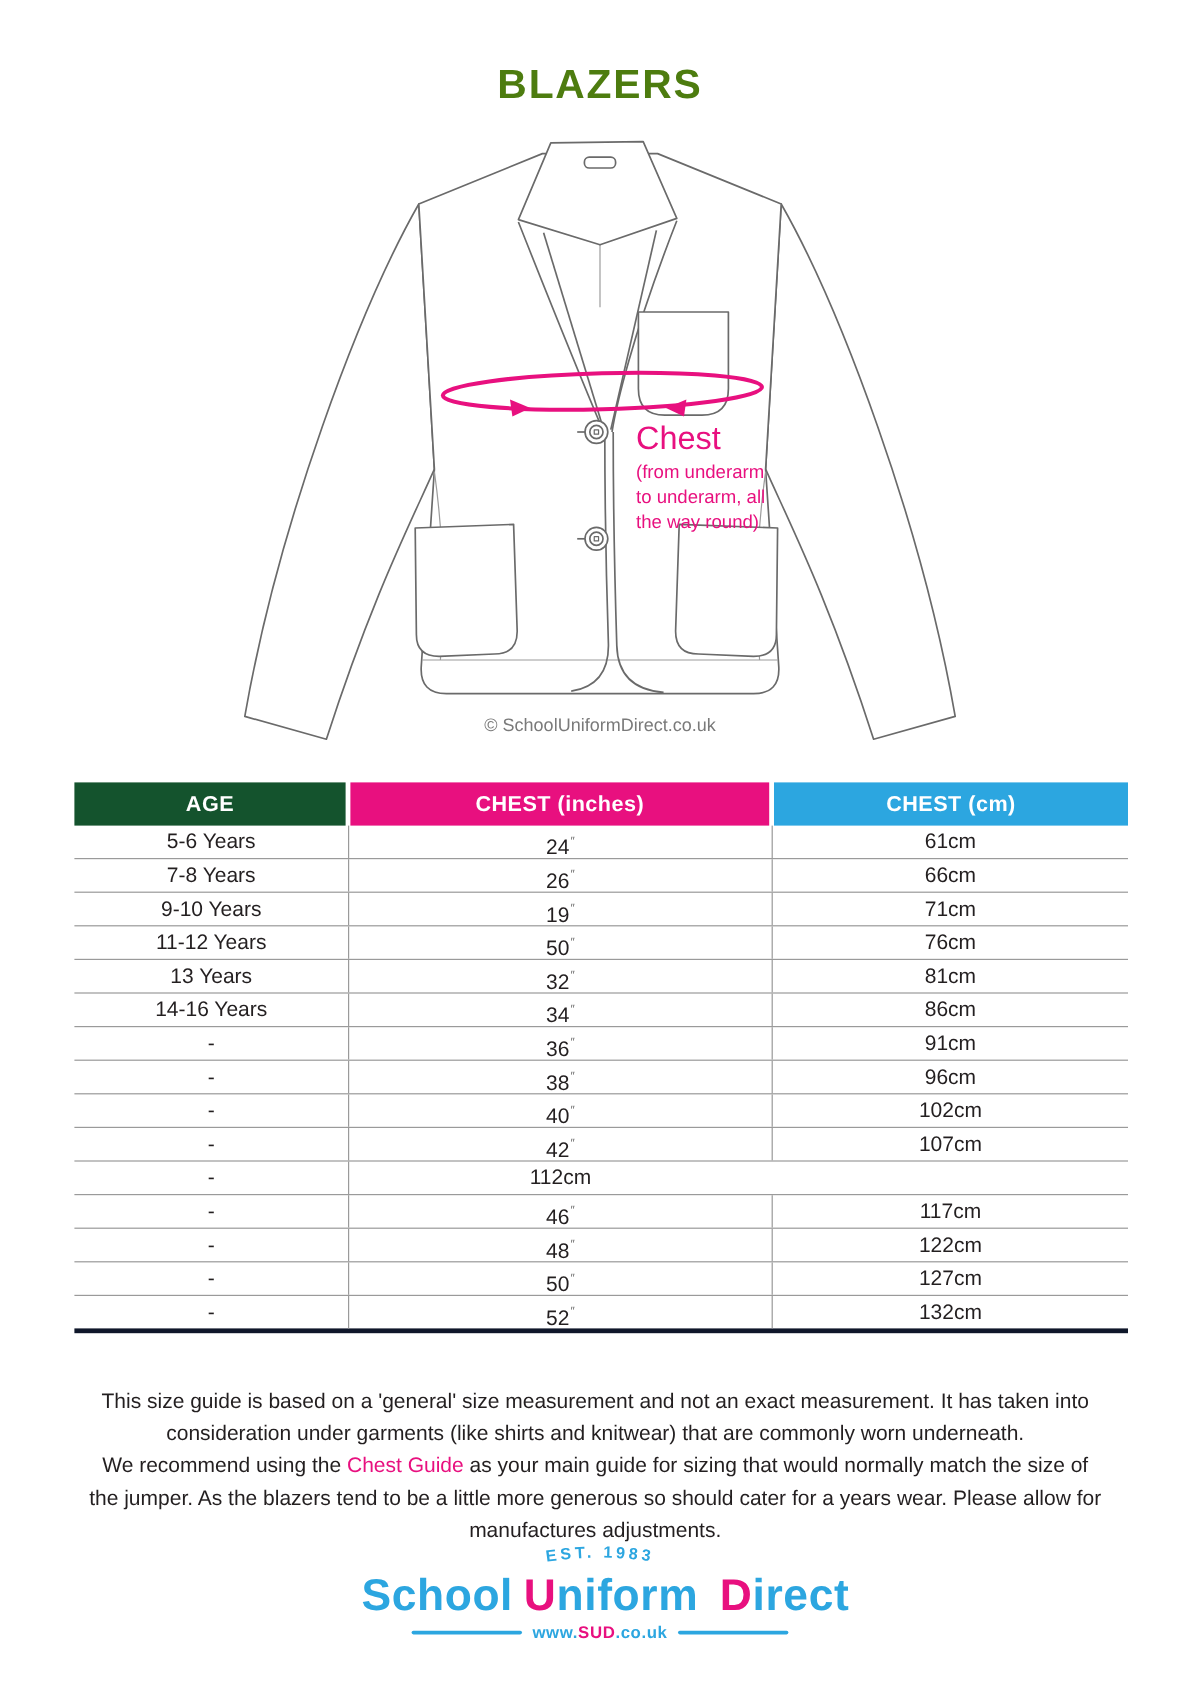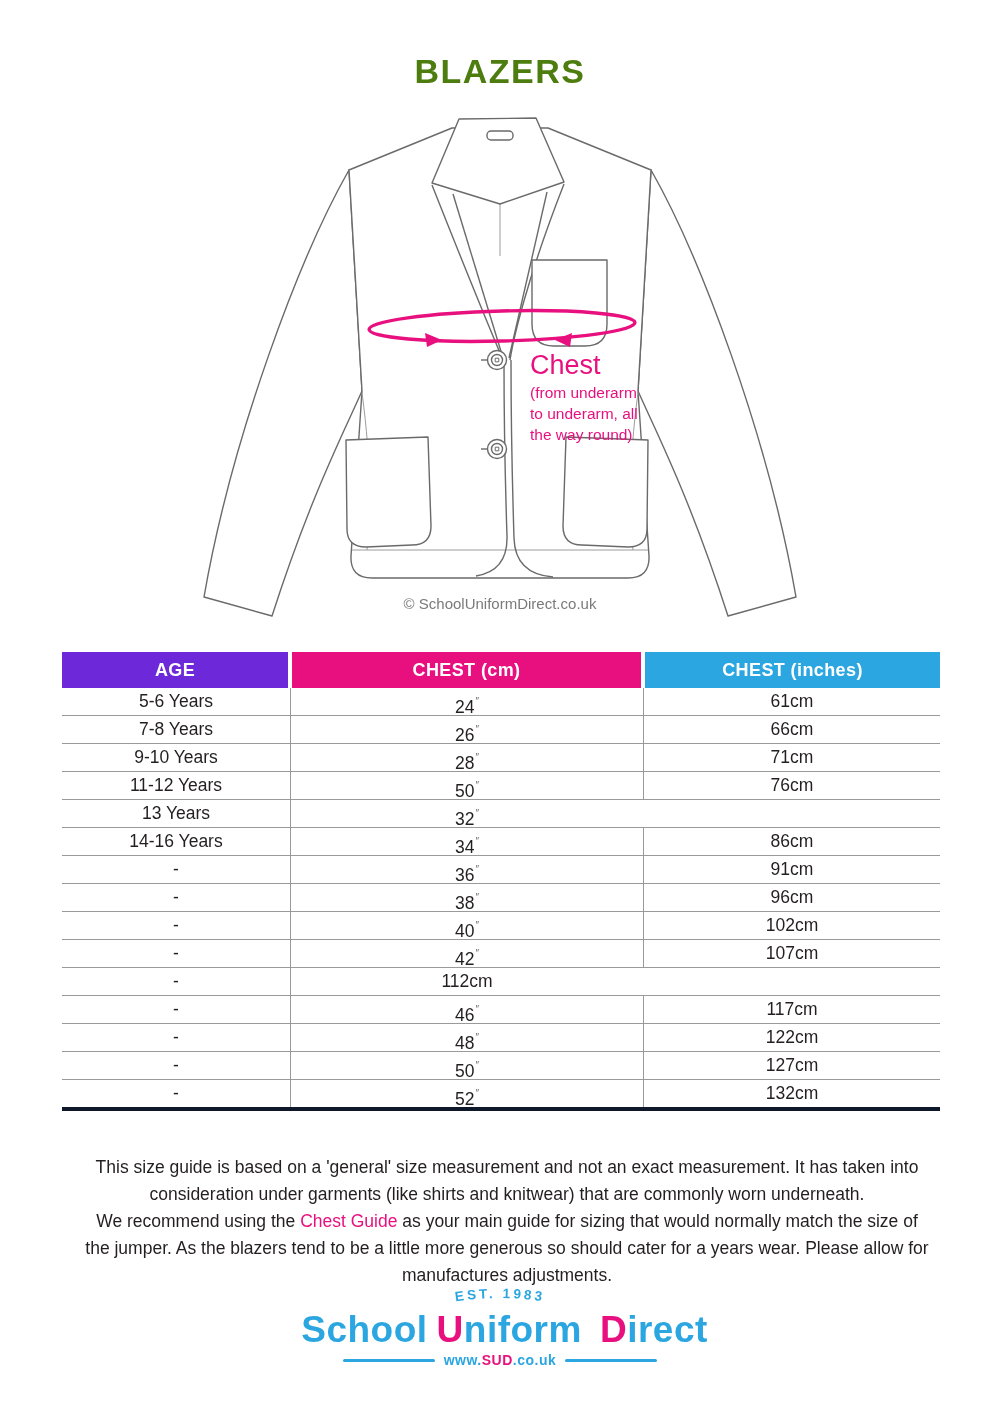--- a/index.html
+++ b/index.html
@@ -14,34 +14,34 @@
   }
   
   #diagram{position:absolute;left:170px;top:106px;width:660px;height:524px;}
   
   #size-table{position:absolute;left:62px;top:652px;width:878px;}
   .thead{display:grid;grid-template-columns:228px 353px 297px;}
   .thcell{
     height:36px;line-height:36px;text-align:center;color:#fff;
     font-size:18px;font-weight:bold;letter-spacing:.4px;margin:0 2px;
   }
-  .thcell:first-child{margin-left:0;background:#6d28d9;}
+  .thcell:first-child{margin-left:0;background:#14532d;}
   .thcell:nth-child(2){background:#E8107F;}
   .thcell:last-child{margin-right:0;background:#2CA6E0;}
   .tbody{border-bottom:4px solid #0f172a;}
   .trow{display:grid;grid-template-columns:228px 353px 297px;border-top:1px solid #9A9A9A;}
   .trow:first-child{border-top:none;}
   .cell{
     height:27px;line-height:27px;text-align:center;font-size:17.5px;
   }
   .trow .cell:nth-child(2),.trow .cell:nth-child(3){border-left:1px solid #9A9A9A;}
   .inch{font-size:10px;vertical-align:8px;margin-left:1px;color:#6b6b6b;}
   
   #disclaimer{
-    position:absolute;left:47px;top:1136px;width:920px;text-align:center;
+    position:absolute;left:36px;top:1136px;width:920px;text-align:center;
     font-size:17.5px;line-height:27px;color:#231F20;
   }
   .pink-text{color:#E8107F;}
   
   #logo{
     position:absolute;left:0;top:1282px;width:100%;
     display:flex;flex-direction:column;align-items:center;
   }
   #logo-main{font-size:37px;font-weight:bold;letter-spacing:.5px;line-height:40px;margin-top:-6px;}
   .lg-blue{color:#2CA6E0;}
@@ -112,47 +112,48 @@
       <text x="360" y="292" font-size="15.5">(from underarm</text>
       <text x="360" y="313" font-size="15.5">to underarm, all</text>
       <text x="360" y="334" font-size="15.5">the way round)</text>
     </g>
     <text x="330" y="503" font-size="15" fill="#7a7a7a" text-anchor="middle">© SchoolUniformDirect.co.uk</text>
   </svg>
 
   <div id="size-table">
     <div class="thead">
       <div class="thcell">AGE</div>
+      <div class="thcell">CHEST (inches)</div>
       <div class="thcell">CHEST (cm)</div>
-      <div class="thcell">CHEST (inches)</div>
     </div>
     <div class="tbody">
       <div class="trow">
         <div class="cell">5-6 Years</div>
         <div class="cell"><span>24</span><span class="inch">″</span></div>
         <div class="cell">61cm</div>
       </div>
       <div class="trow">
         <div class="cell">7-8 Years</div>
         <div class="cell"><span>26</span><span class="inch">″</span></div>
         <div class="cell">66cm</div>
       </div>
       <div class="trow">
         <div class="cell">9-10 Years</div>
-        <div class="cell"><span>28</span><span class="inch">″</span></div>
+        <div class="cell"><span>19</span><span class="inch">″</span></div>
         <div class="cell">71cm</div>
       </div>
       <div class="trow">
         <div class="cell">11-12 Years</div>
         <div class="cell"><span>50</span><span class="inch">″</span></div>
         <div class="cell">76cm</div>
       </div>
       <div class="trow">
         <div class="cell">13 Years</div>
         <div class="cell"><span>32</span><span class="inch">″</span></div>
+        <div class="cell">81cm</div>
       </div>
       <div class="trow">
         <div class="cell">14-16 Years</div>
         <div class="cell"><span>34</span><span class="inch">″</span></div>
         <div class="cell">86cm</div>
       </div>
       <div class="trow">
         <div class="cell">-</div>
         <div class="cell"><span>36</span><span class="inch">″</span></div>
         <div class="cell">91cm</div>

